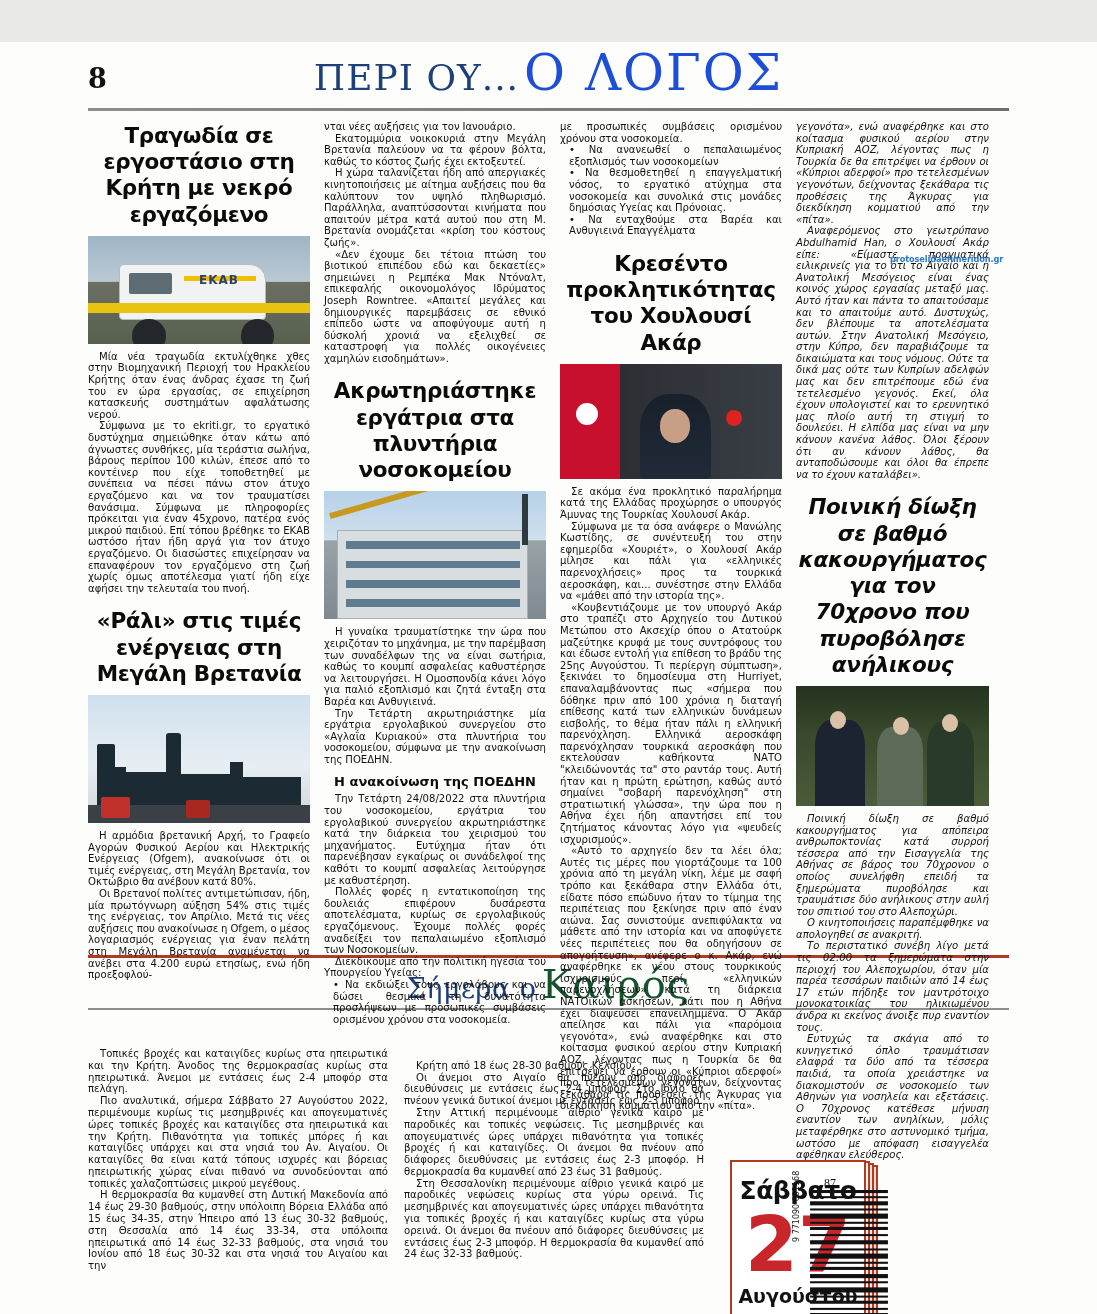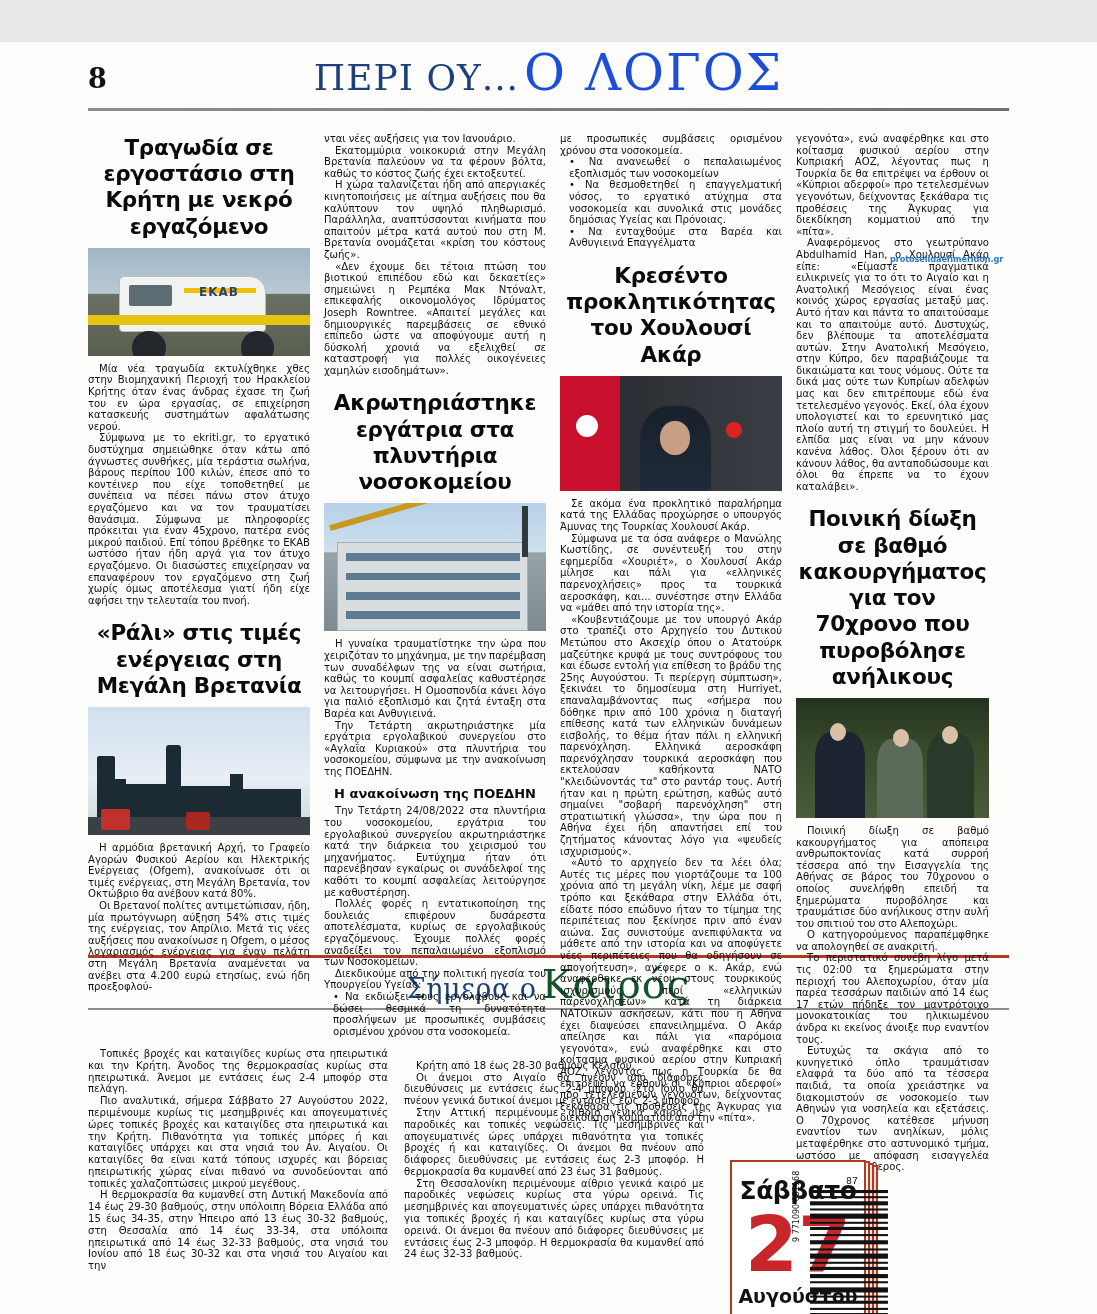--- a/index.html
+++ b/index.html
@@ -60,22 +60,22 @@
     background:linear-gradient(to right,#8e8e8e,#6f6f6f);
   }
   
   .columns {
     position:relative;
     margin:10px 88px 0 88px;
     display:flex;
     gap:14px;
     height:822px;
   }
-  .col { width:222px; position:relative;margin-top:12px; }
-  .col.c4 { width:193px; }
+  .col { width:222px; position:relative; }
+  .col.c4 { width:193px;font-style:italic; }
 
   .hl {
     font-family:"DejaVu Sans", sans-serif;
     font-weight:700;
     text-align:center;
     color:#0b0b0b;
     line-height:1.22;
     letter-spacing:-0.3px;
   }
   .hl.big { font-size:21.5px; margin:2px 0 8px 0; }
@@ -235,22 +235,22 @@
     border-bottom:14px solid #2b2b2b;
   }
   .barcode { position:absolute; right:0; top:30px; width:96px; height:210px; }
   .bc-bars { position:absolute; left:14px; top:0; right:0; bottom:0; }
   .bc-num {
     position:absolute; left:-2px; top:52px; transform:rotate(-90deg);
     transform-origin:left top; font-size:8px; font-family:"DejaVu Sans", sans-serif; color:#111;
     white-space:nowrap;
   }
   .bc-small {
-    position:absolute; left:52px; top:-14px; font-size:10px; color:#111;
-    font-family:Liberation Mono, monospace;
+    position:absolute; left:30px; top:-14px; font-size:12px; color:#111;
+    font-family:Liberation Serif, serif;
   }
 </style>
 </head>
 <body>
 
 <div class="page">
 
   <div class="masthead">
     <div class="page-number">8</div>
     <div class="masthead-title">
@@ -360,21 +360,21 @@
           </div>
         <div class="crime-p2">
             <div class="crime-h" style="left:34%;top:-12%;"></div>
           </div>
         <div class="crime-p3">
             <div class="crime-h" style="left:32%;top:-10%;"></div>
           </div>
       </div>
 
       <p class="body">Ποινική δίωξη σε βαθμό κακουργήματος για απόπειρα ανθρωποκτονίας κατά συρροή τέσσερα από την Εισαγγελία της Αθήνας σε βάρος του 70χρονου ο οποίος συνελήφθη επειδή τα ξημερώματα πυροβόλησε και τραυμάτισε δύο ανήλικους στην αυλή του σπιτιού του στο Αλεποχώρι.</p>
-      <p class="body">Ο κατηγορούμενος παραπέμφθηκε να απολογηθεί σε ανακριτή.</p>
+      <p class="body">Ο κινητοποιήσεις παραπέμφθηκε να απολογηθεί σε ανακριτή.</p>
       <p class="body">Το περιστατικό συνέβη λίγο μετά τις 02:00 τα ξημερώματα στην περιοχή του Αλεποχωρίου, όταν μία παρέα τεσσάρων παιδιών από 14 έως 17 ετών πήδηξε τον μαντρότοιχο μονοκατοικίας του ηλικιωμένου άνδρα κι εκείνος άνοιξε πυρ εναντίον τους.</p>
       <p class="body">Ευτυχώς τα σκάγια από το κυνηγετικό όπλο τραυμάτισαν ελαφρά τα δύο από τα τέσσερα παιδιά, τα οποία χρειάστηκε να διακομιστούν σε νοσοκομείο των Αθηνών για νοσηλεία και εξετάσεις. Ο 70χρονος κατέθεσε μήνυση εναντίον των ανηλίκων, μόλις μεταφέρθηκε στο αστυνομικό τμήμα, ωστόσο με απόφαση εισαγγελέα αφέθηκαν ελεύθερος.</p>
     </div>
 
     <div class="wm" style="left:802px; top:133px;">protoselidaefimeridon.gr</div>
   </div>
 
   <div class="rule-mid"></div>
   <div class="weather-head">
     <span class="wh-left">Σήμερα ο</span>

